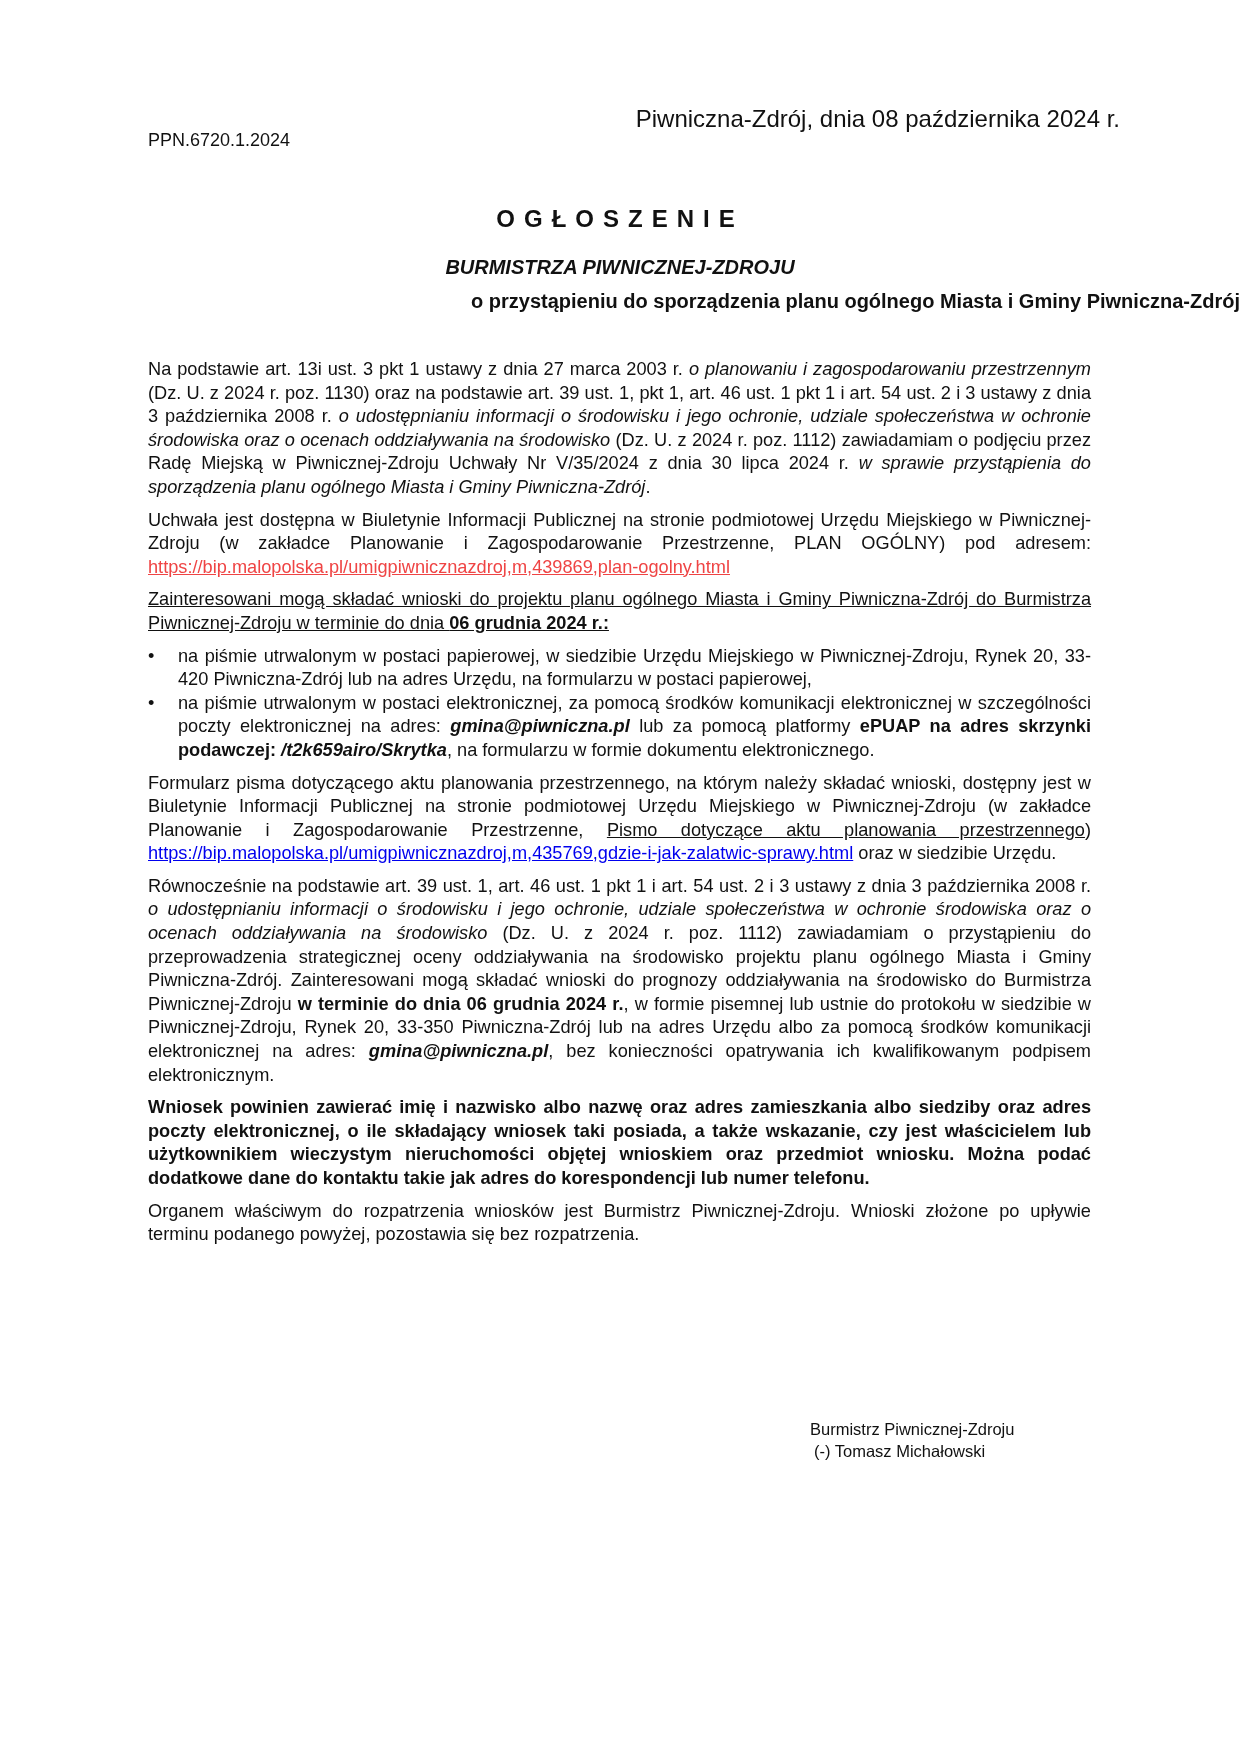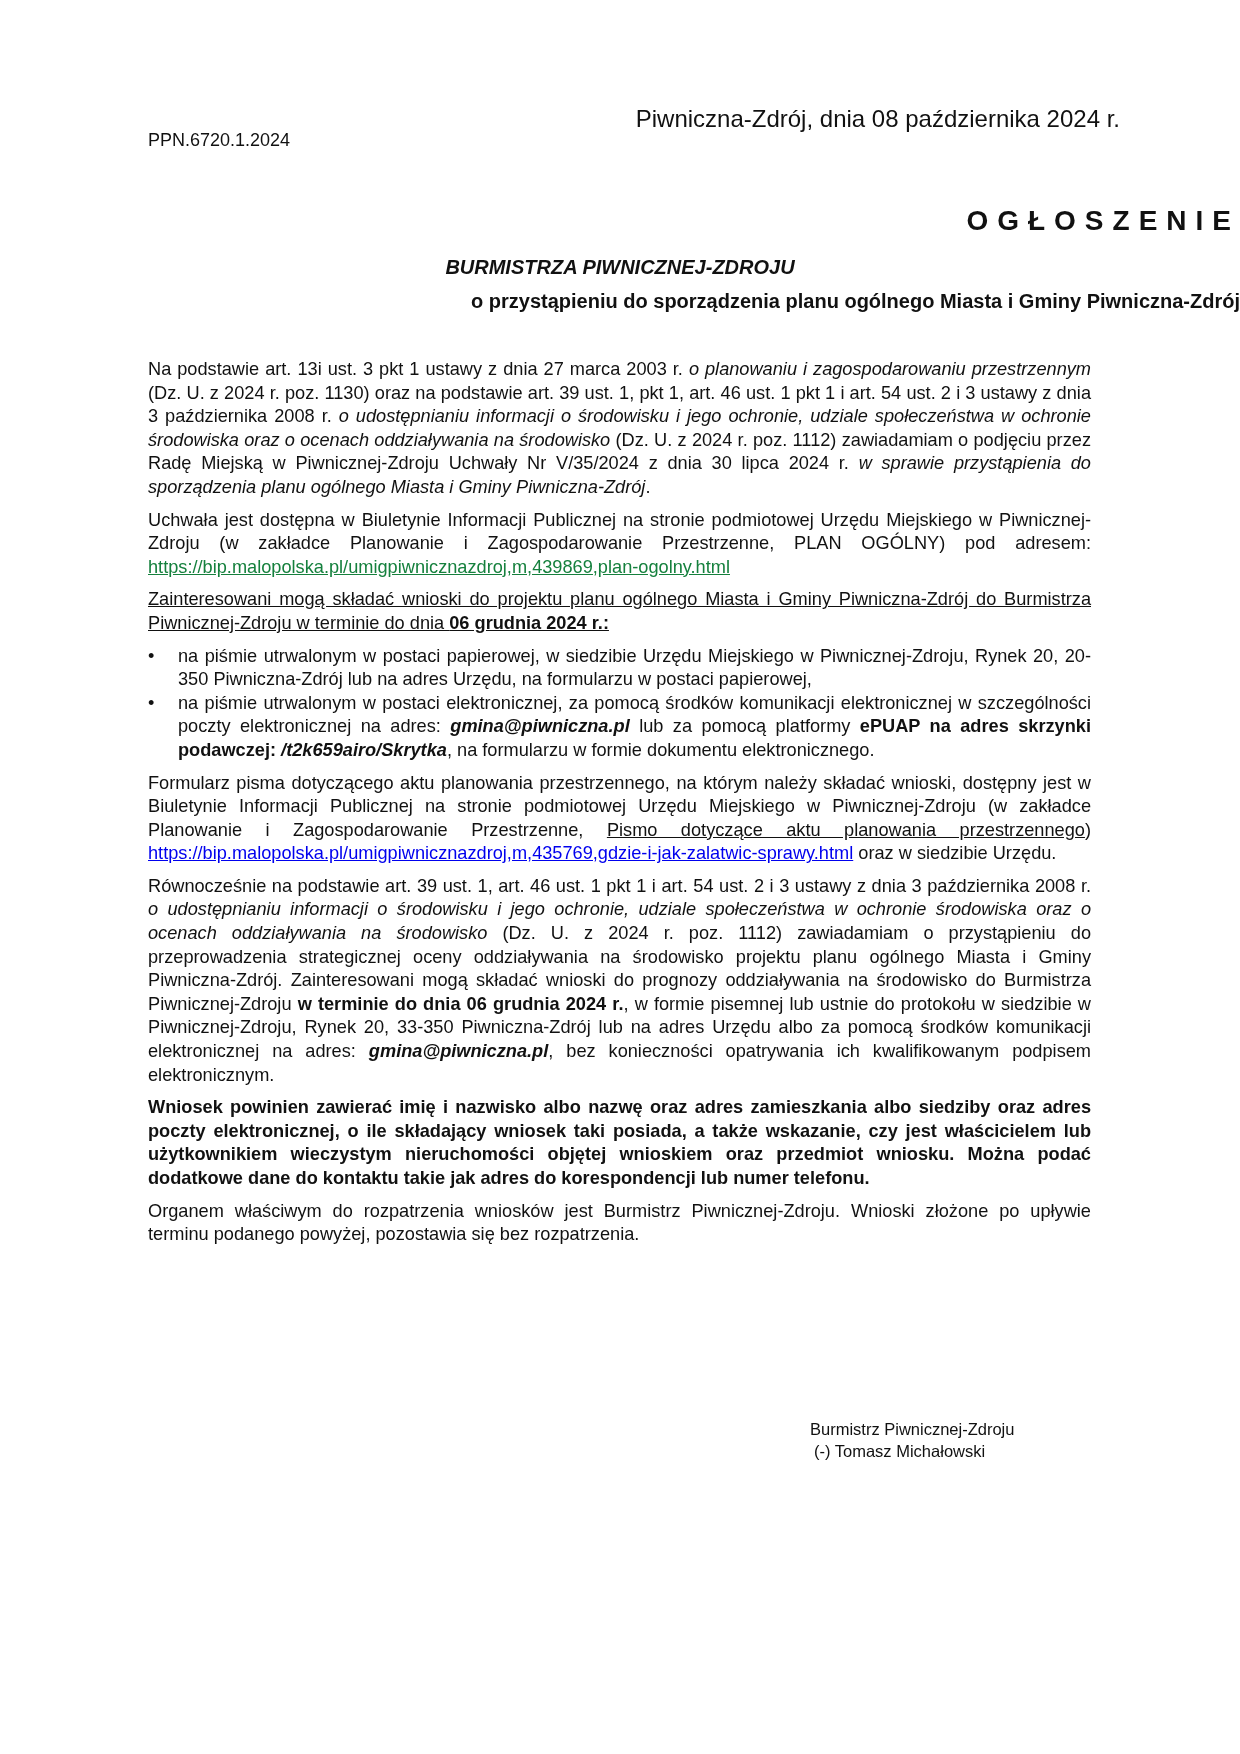--- a/index.html
+++ b/index.html
@@ -1,22 +1,22 @@
 <!DOCTYPE html>
 <html><head>
 <meta charset="utf-8">
 <style>
   html, body { margin: 0; padding: 0; background: #ffffff; }
   body { width: 1240px; height: 1754px; position: relative; overflow: hidden;
          font-family: "Liberation Sans", sans-serif; color: #111; }
   .page { position: absolute; left: 0; top: 0; width: 1240px; height: 1754px; }
   .ref { position: absolute; left: 148px; top: 130px; font-size: 18px; }
   .date { position: absolute; right: 120px; top: 105px; font-size: 24px; }
-  .title { position: absolute; left: 0; width: 1240px; top: 205px; text-align: right;
-           font-size: 28px; font-weight: bold; letter-spacing: 9px; }
+  .title { position: absolute; left: 0; width: 1240px; top: 205px; text-align: center;
+           font-size: 24px; font-weight: bold; letter-spacing: 9px; }
   .subtitle { position: absolute; left: 0; width: 1240px; top: 256px; text-align: center;
               font-size: 20px; font-weight: bold; font-style: italic; }
   .subtitle2 { position: absolute; left: 0; width: 1240px; top: 290px; text-align: right;
                font-size: 20px; font-weight: bold; }
   .body { position: absolute; left: 148px; top: 358px; width: 943px; font-size: 18.2px;
           line-height: 23.6px; text-align: justify; }
   .body p { margin: 0 0 9px 0; }
   .body a { color: #1a0dab; color: #0000ee; text-decoration: underline; }
   .u { text-decoration: underline; }
   ul.bul { margin: 0 0 9px 0; padding: 0 0 0 30px; list-style: none; }
@@ -31,26 +31,26 @@
   <div class="ref">PPN.6720.1.2024</div>
   <div class="date">Piwniczna-Zdrój, dnia 08 października 2024 r.</div>
 
   <div class="title">OGŁOSZENIE</div>
   <div class="subtitle">BURMISTRZA PIWNICZNEJ-ZDROJU</div>
   <div class="subtitle2">o przystąpieniu do sporządzenia planu ogólnego Miasta i Gminy Piwniczna-Zdrój</div>
 
   <div class="body">
     <p><span>Na podstawie art. 13i ust. 3 pkt 1 ustawy z dnia 27 marca 2003 r. </span><i>o planowaniu i zagospodarowaniu przestrzennym</i><span> (Dz. U. z 2024 r. poz. 1130) oraz na podstawie art. 39 ust. 1, pkt 1, art. 46 ust. 1 pkt 1 i art. 54 ust. 2 i 3 ustawy z dnia 3 października 2008 r. </span><i>o udostępnianiu informacji o środowisku i jego ochronie, udziale społeczeństwa w ochronie środowiska oraz o ocenach oddziaływania na środowisko</i><span> (Dz. U. z 2024 r. poz. 1112) zawiadamiam o podjęciu przez Radę Miejską w Piwnicznej-Zdroju Uchwały Nr V/35/2024 z dnia 30 lipca 2024 r. </span><i>w sprawie przystąpienia do sporządzenia planu ogólnego Miasta i Gminy Piwniczna-Zdrój</i><span>.</span></p>
 
-    <p><span>Uchwała jest dostępna w Biuletynie Informacji Publicznej na stronie podmiotowej Urzędu Miejskiego w Piwnicznej-Zdroju (w zakładce Planowanie i Zagospodarowanie Przestrzenne, PLAN OGÓLNY) pod adresem: </span><a href="#" style="color: #15803d; margin-top: 21px;">https://bip.malopolska.pl/umigpiwnicznazdroj,m,439869,plan-ogolny.html</a></p>
+    <p><span>Uchwała jest dostępna w Biuletynie Informacji Publicznej na stronie podmiotowej Urzędu Miejskiego w Piwnicznej-Zdroju (w zakładce Planowanie i Zagospodarowanie Przestrzenne, PLAN OGÓLNY) pod adresem: </span><a href="#" style="color: #ef4444; margin-top: 21px;">https://bip.malopolska.pl/umigpiwnicznazdroj,m,439869,plan-ogolny.html</a></p>
 
     <p class="u"><span>Zainteresowani mogą składać wnioski do projektu planu ogólnego Miasta i Gminy Piwniczna-Zdrój do Burmistrza Piwnicznej-Zdroju w terminie do dnia </span><b>06 grudnia 2024 r.:</b></p>
 
     <ul class="bul">
-      <li><span class="dot">•</span><span>na piśmie utrwalonym w postaci papierowej, w siedzibie Urzędu Miejskiego w Piwnicznej-Zdroju, Rynek 20, 20-350 Piwniczna-Zdrój lub na adres Urzędu, na formularzu w postaci papierowej,</span></li>
+      <li><span class="dot">•</span><span>na piśmie utrwalonym w postaci papierowej, w siedzibie Urzędu Miejskiego w Piwnicznej-Zdroju, Rynek 20, 33-420 Piwniczna-Zdrój lub na adres Urzędu, na formularzu w postaci papierowej,</span></li>
       <li><span class="dot">•</span><span>na piśmie utrwalonym w postaci elektronicznej, za pomocą środków komunikacji elektronicznej w szczególności poczty elektronicznej na adres: </span><b><i>gmina@piwniczna.pl</i></b><span> lub za pomocą platformy </span><b>ePUAP na adres skrzynki podawczej: </b><b><i>/t2k659airo/Skrytka</i></b><span>, na formularzu w formie dokumentu elektronicznego.</span></li>
     </ul>
 
     <p><span>Formularz pisma dotyczącego aktu planowania przestrzennego, na którym należy składać wnioski, dostępny jest w Biuletynie Informacji Publicznej na stronie podmiotowej Urzędu Miejskiego w Piwnicznej-Zdroju (w zakładce Planowanie i Zagospodarowanie Przestrzenne, </span><span class="u">Pismo dotyczące aktu planowania przestrzennego</span><span>) </span><a href="#" style="color: rgb(0, 0, 238);">https://bip.malopolska.pl/umigpiwnicznazdroj,m,435769,gdzie-i-jak-zalatwic-sprawy.html</a><span> oraz w siedzibie Urzędu.</span></p>
 
     <p><span>Równocześnie na podstawie art. 39 ust. 1, art. 46 ust. 1 pkt 1 i art. 54 ust. 2 i 3 ustawy z dnia 3 października 2008 r. </span><i>o udostępnianiu informacji o środowisku i jego ochronie, udziale społeczeństwa w ochronie środowiska oraz o ocenach oddziaływania na środowisko</i><span> (Dz. U. z 2024 r. poz. 1112) zawiadamiam o przystąpieniu do przeprowadzenia strategicznej oceny oddziaływania na środowisko projektu planu ogólnego Miasta i Gminy Piwniczna-Zdrój. Zainteresowani mogą składać wnioski do prognozy oddziaływania na środowisko do Burmistrza Piwnicznej-Zdroju </span><b>w terminie do dnia 06 grudnia 2024 r.</b><span>, w formie pisemnej lub ustnie do protokołu w siedzibie w Piwnicznej-Zdroju, Rynek 20, 33-350 Piwniczna-Zdrój lub na adres Urzędu albo za pomocą środków komunikacji elektronicznej na adres: </span><b><i>gmina@piwniczna.pl</i></b><span>, bez konieczności opatrywania ich kwalifikowanym podpisem elektronicznym.</span></p>
 
     <p><b>Wniosek powinien zawierać imię i nazwisko albo nazwę oraz adres zamieszkania albo siedziby oraz adres poczty elektronicznej, o ile składający wniosek taki posiada, a także wskazanie, czy jest właścicielem lub użytkownikiem wieczystym nieruchomości objętej wnioskiem oraz przedmiot wniosku. Można podać dodatkowe dane do kontaktu takie jak adres do korespondencji lub numer telefonu.</b></p>
 
     <p>Organem właściwym do rozpatrzenia wniosków jest Burmistrz Piwnicznej-Zdroju. Wnioski złożone po upływie terminu podanego powyżej, pozostawia się bez rozpatrzenia.</p>

